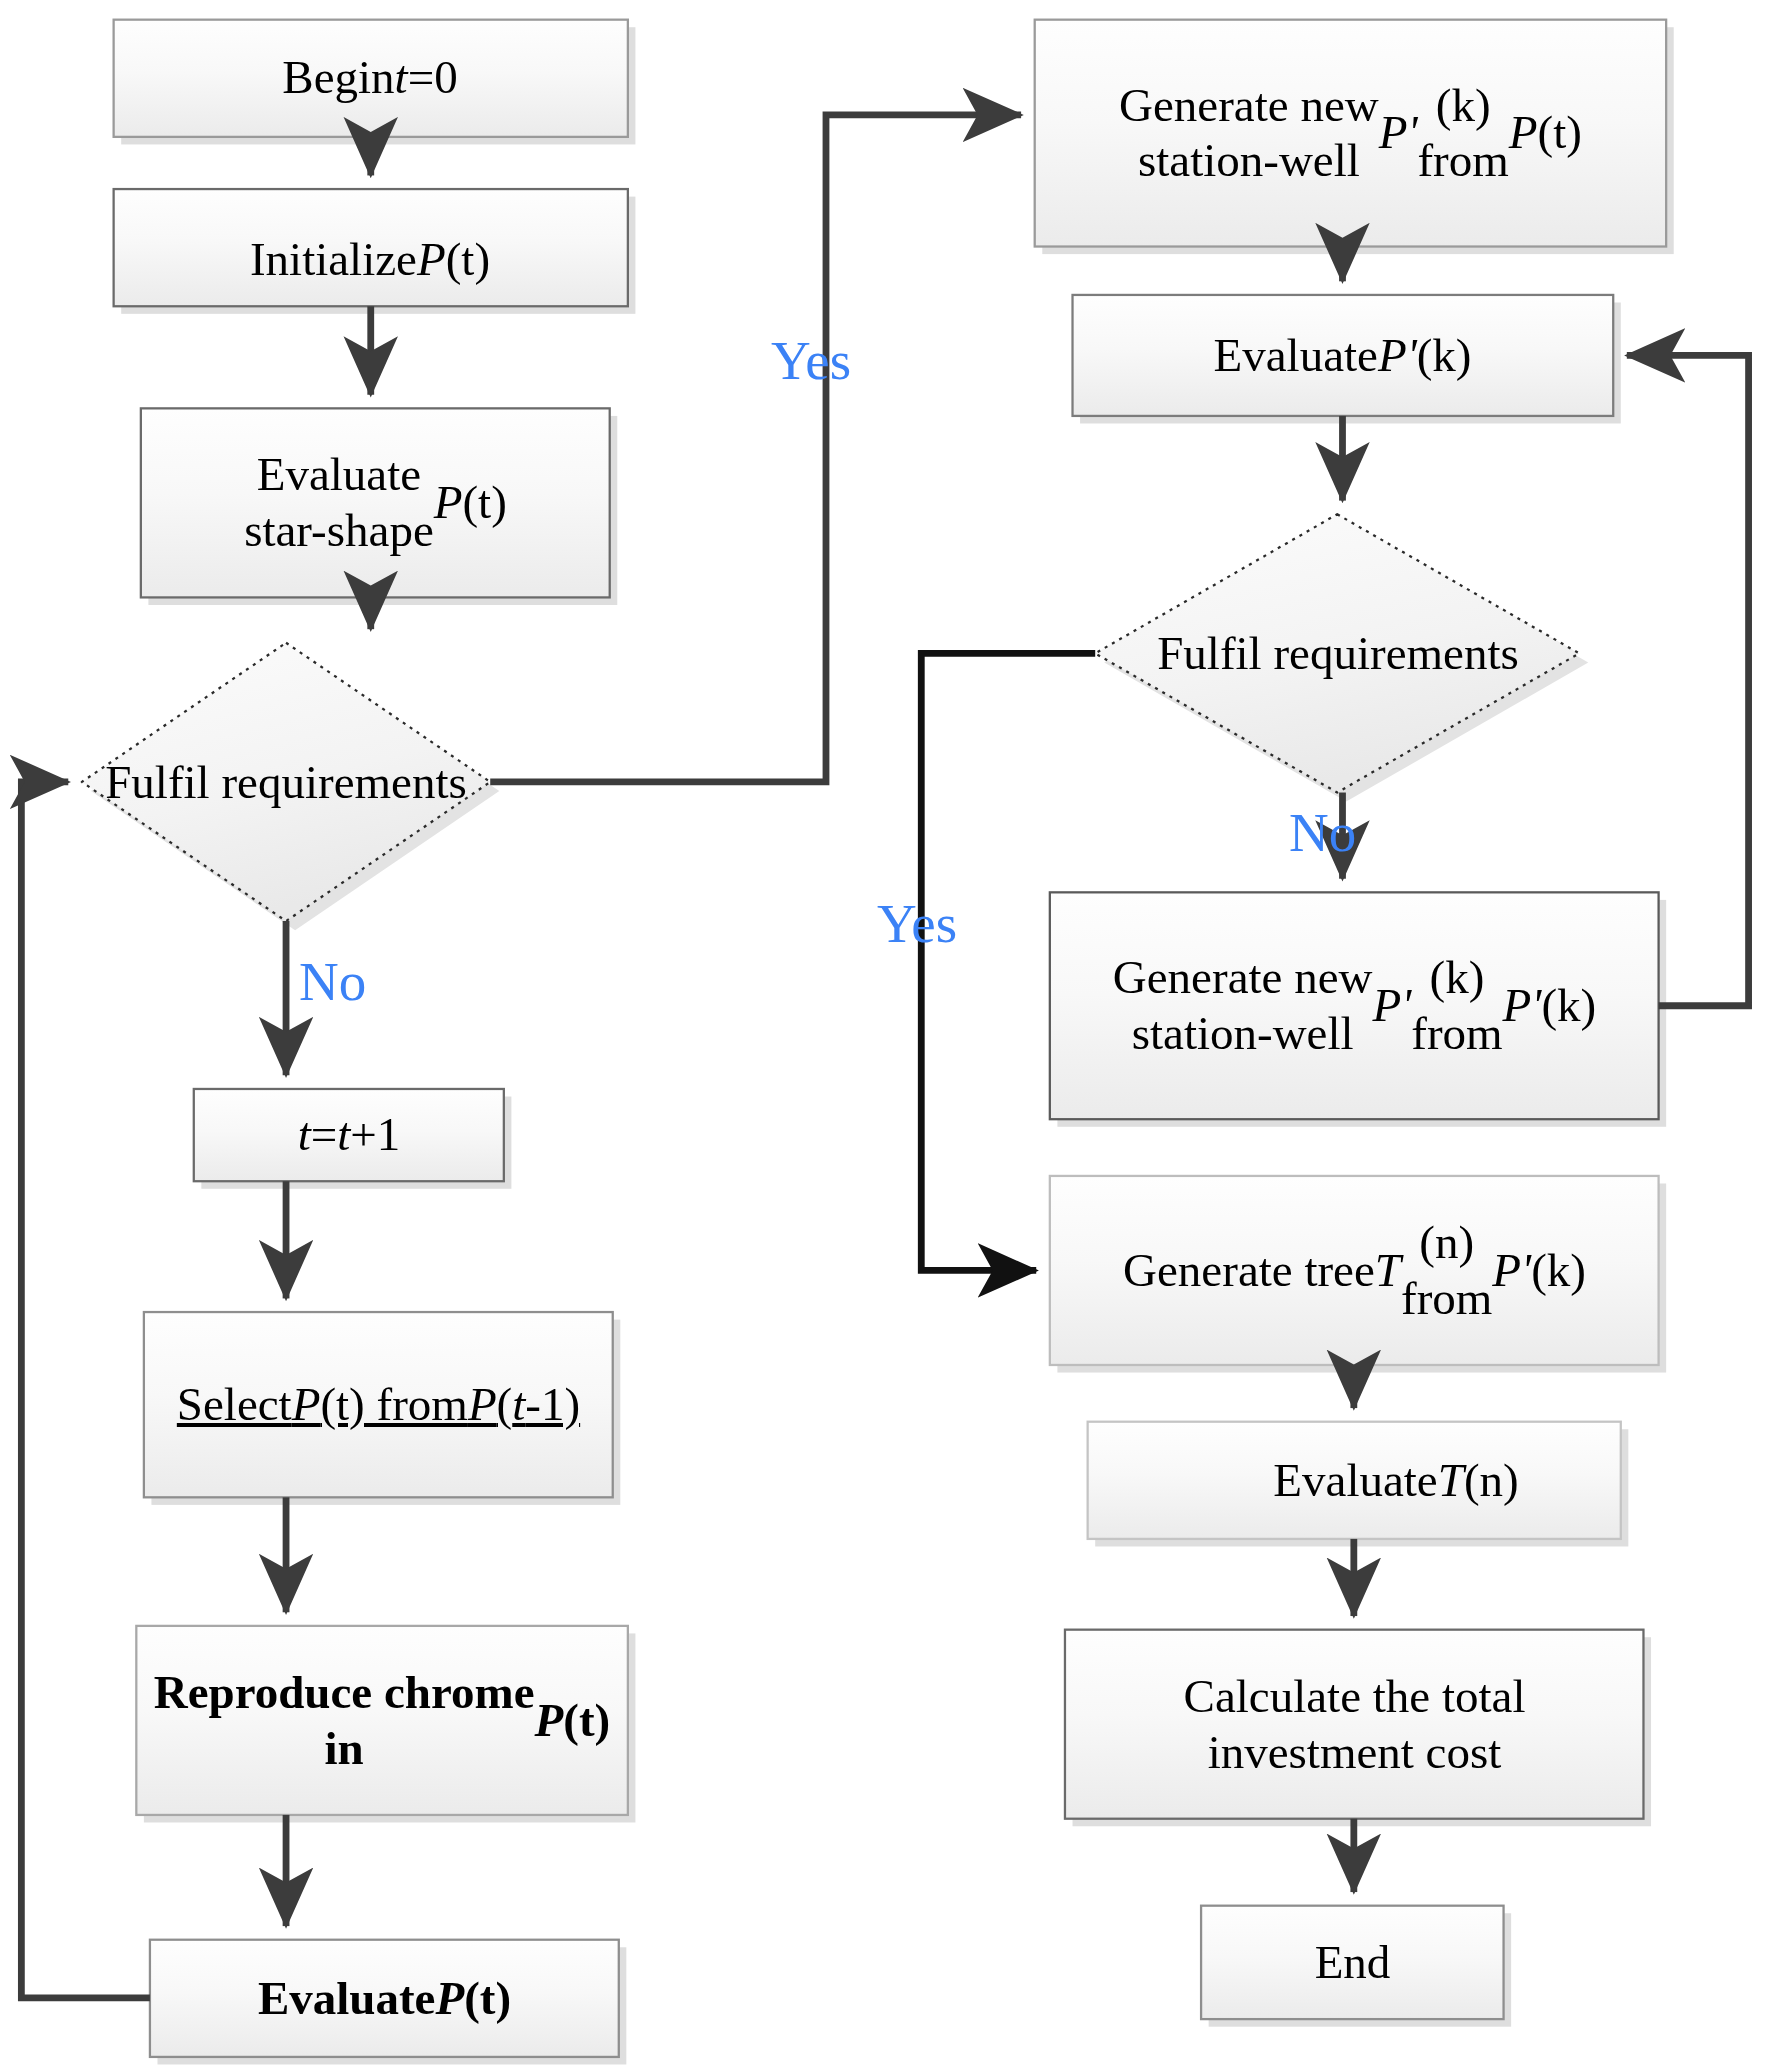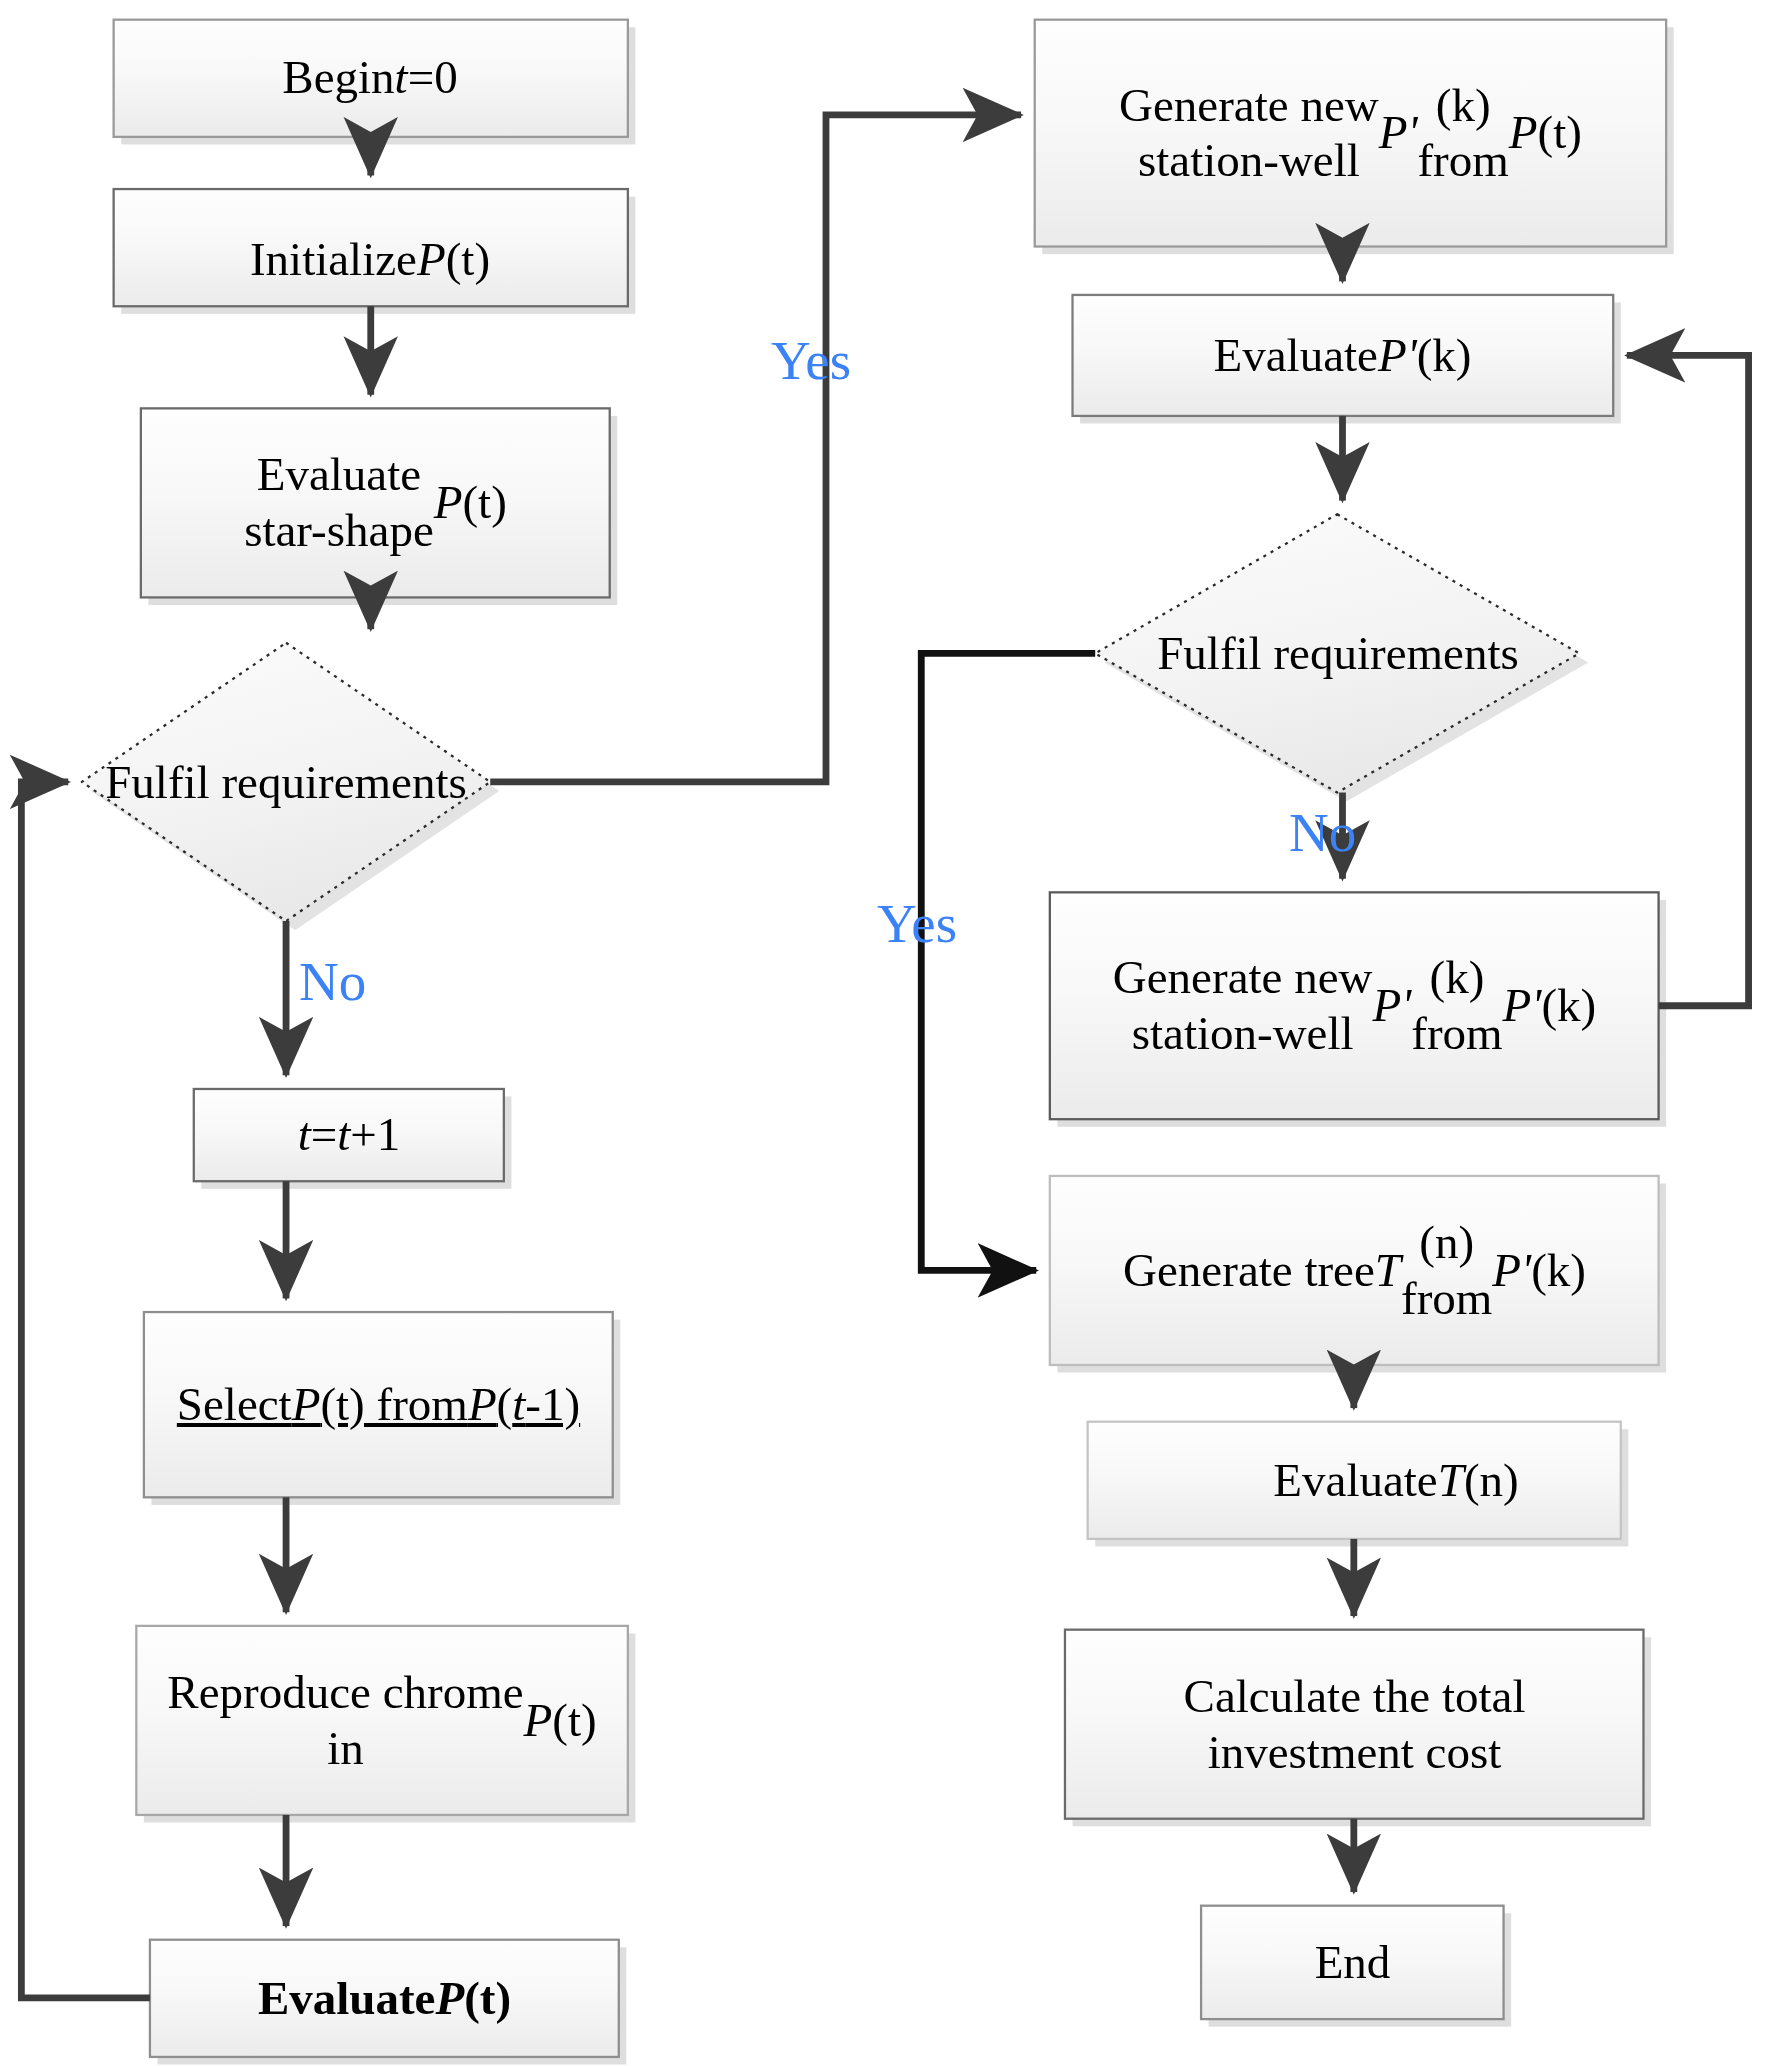--- a/index.html
+++ b/index.html
@@ -158,21 +158,21 @@
   <div class="nodeText" style="left:113px;top:189px;width:514px;height:141px;">Initialize <span class="ital">P</span>(t)</div>
 
   <div class="nodeText" style="left:141px;top:408px;width:469px;height:189px;">Evaluate<br>star-shape <span class="ital">P</span>(t)</div>
 
   <div class="nodeText" style="left:82px;top:726px;width:408px;height:113px;">Fulfil requirements</div>
 
   <div class="nodeText" style="left:194px;top:1089px;width:310px;height:92px;"><span class="ital">t</span> = <span class="ital">t</span>+1</div>
 
   <div class="nodeText" style="left:144px;top:1312px;width:469px;height:185px;text-decoration:underline;">Select <span class="ital">P</span>(t) from<br><span class="ital">P</span>(<span class="ital">t</span>-1)</div>
 
-  <div class="nodeText" style="left:136px;top:1626px;width:492px;height:189px;">Reproduce chrome<br>in <span class="ital">P</span>(t)</div>
+  <div class="nodeText" style="left:136px;top:1626px;width:492px;height:189px;font-weight:bold;">Reproduce chrome<br>in <span class="ital">P</span>(t)</div>
 
   <div class="nodeText" style="left:150px;top:1940px;width:469px;height:117px;font-weight:bold;">Evaluate <span class="ital">P</span>(t)</div>
 
   <div class="nodeText" style="left:1035px;top:19.7px;width:631px;height:227px;">Generate new<br>station-well <span class="ital">P'</span>(k)<br>from <span class="ital">P</span>(t)</div>
 
   <div class="nodeText" style="left:1072px;top:295px;width:541px;height:121px;">Evaluate <span class="ital">P'</span>(k)</div>
 
   <div class="nodeText" style="left:1134px;top:597px;width:408px;height:113px;">Fulfil requirements</div>
 
   <div class="nodeText" style="left:1050px;top:892px;width:609px;height:227px;">Generate new<br>station-well <span class="ital">P'</span>(k)<br>from <span class="ital">P'</span>(k)</div>

